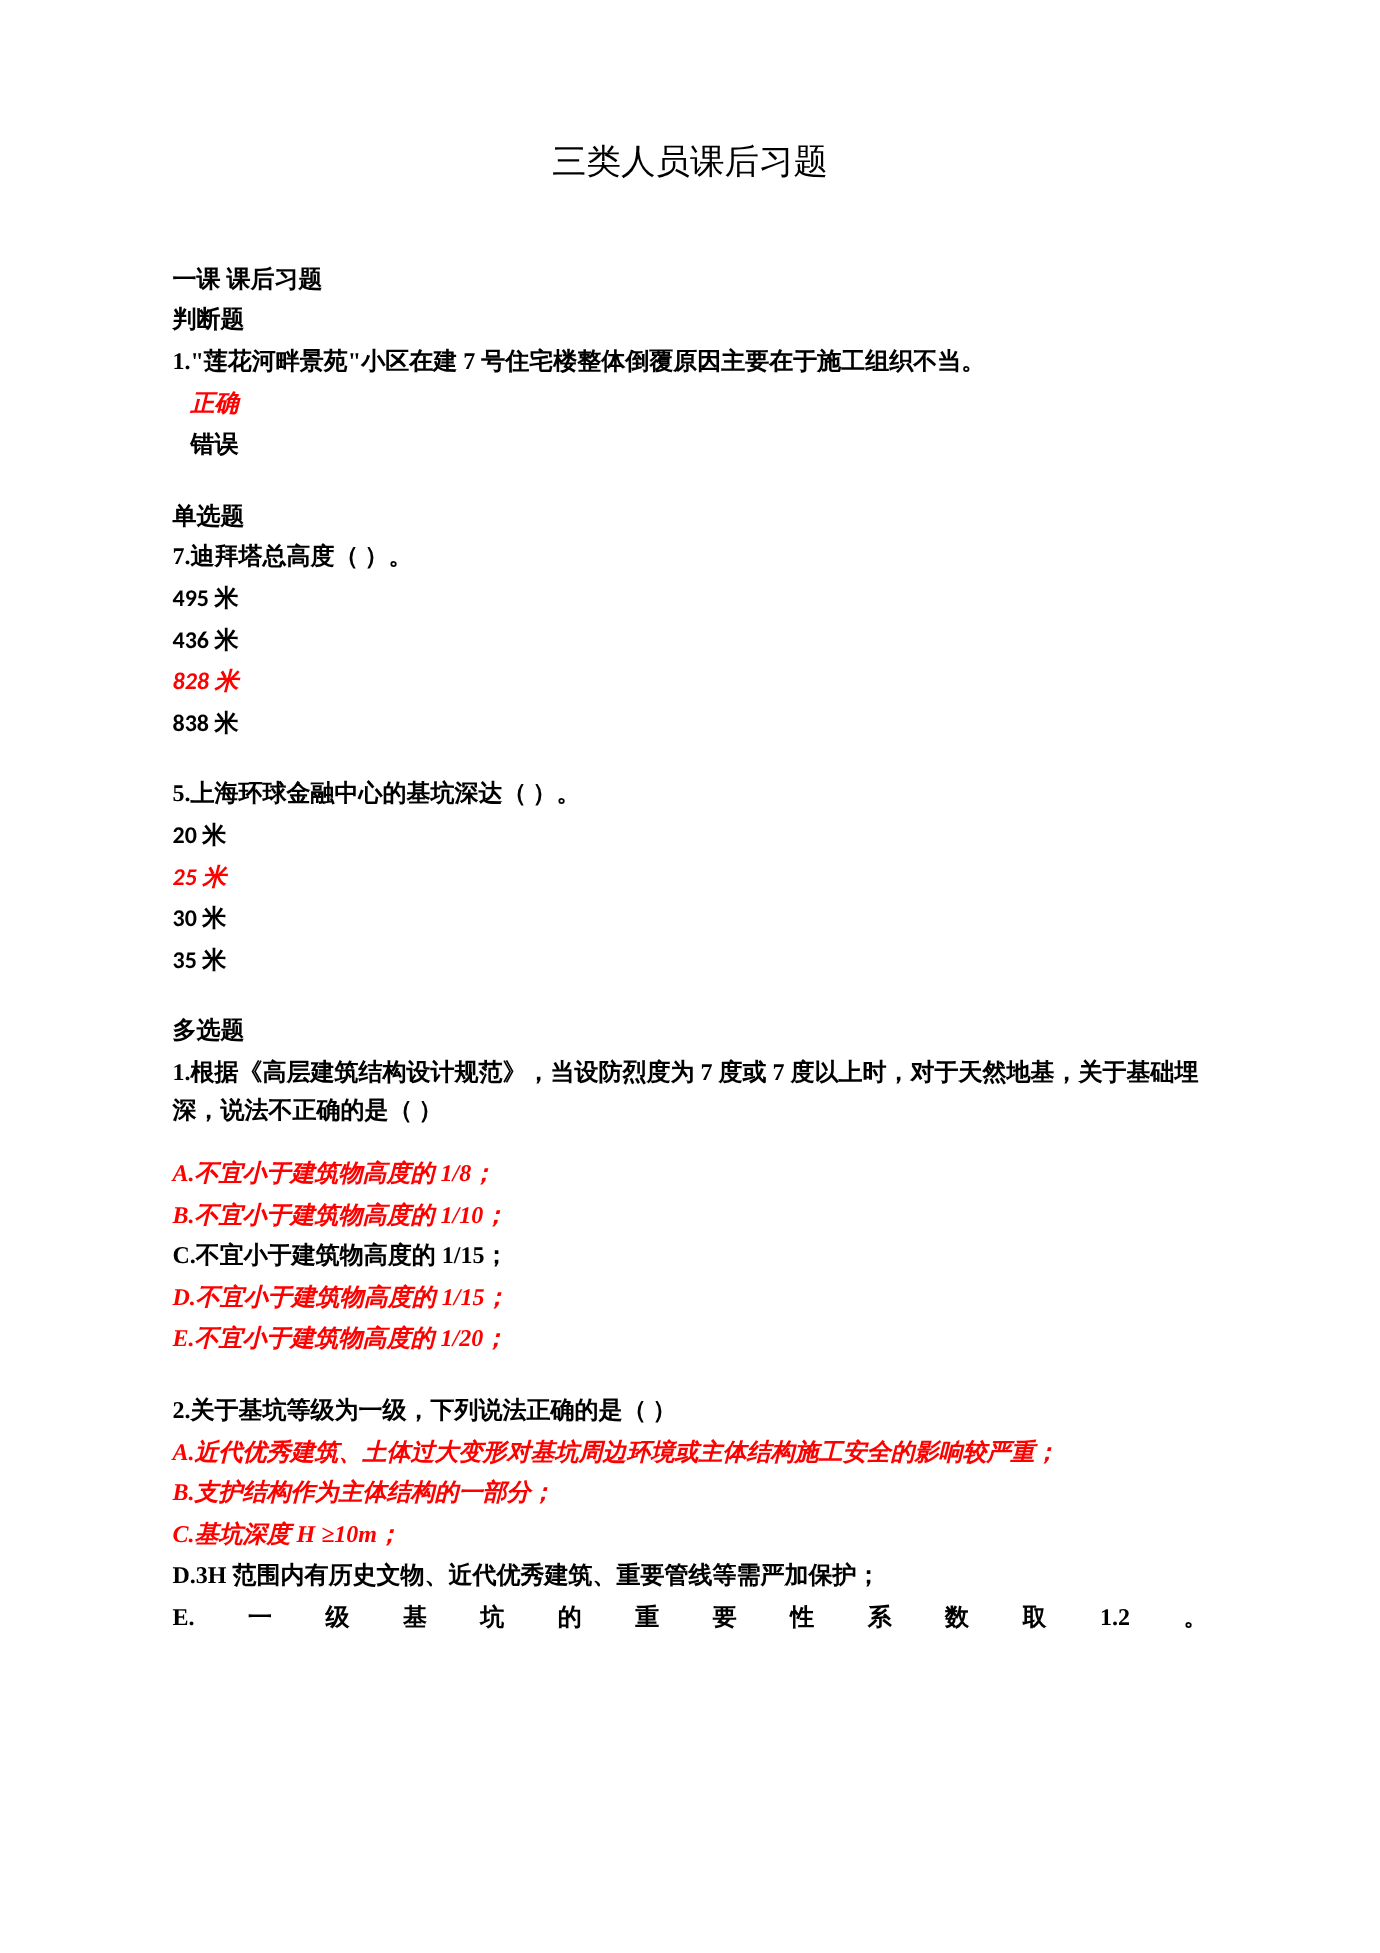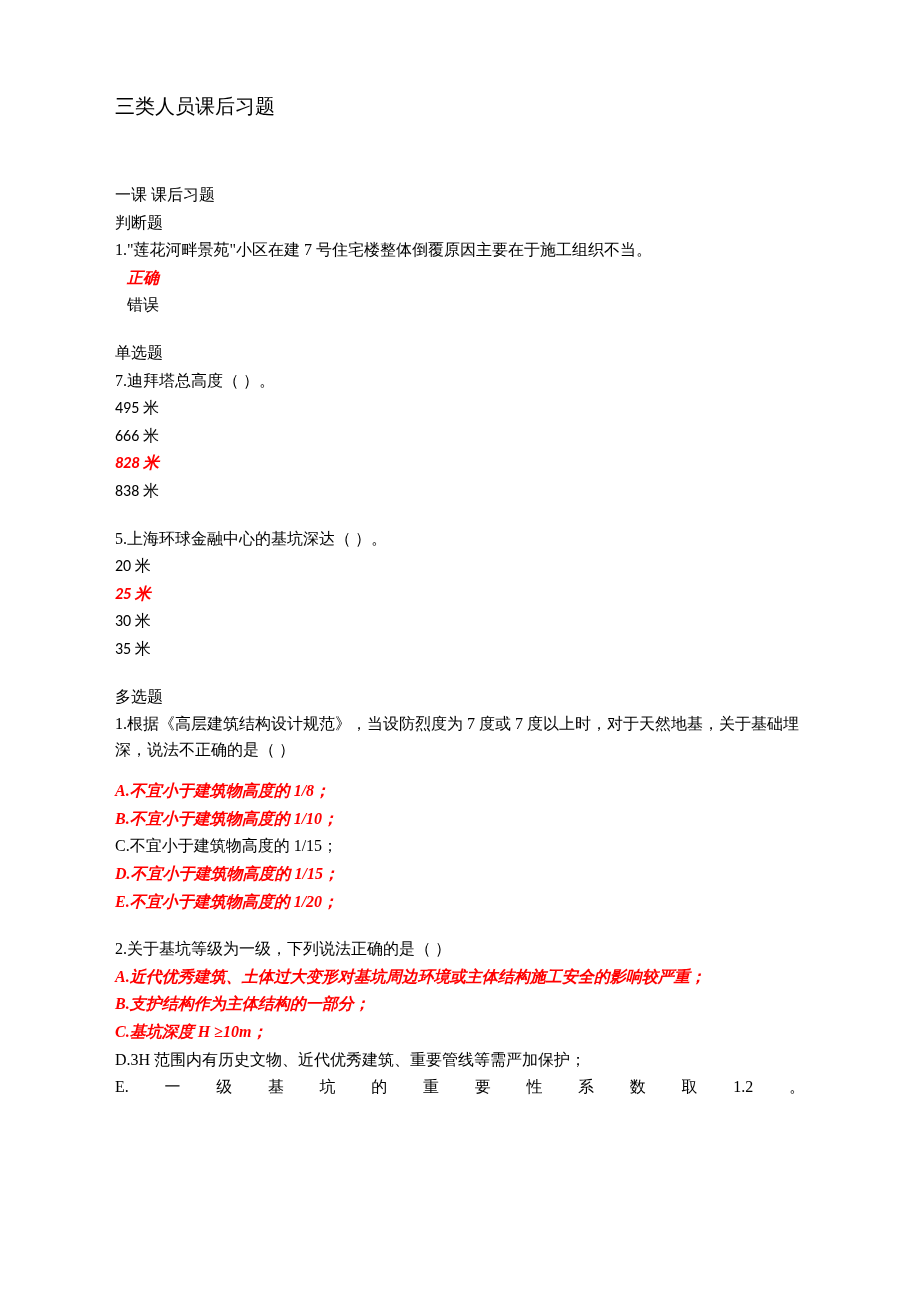--- a/index.html
+++ b/index.html
@@ -1,32 +1,34 @@
 <!DOCTYPE html>
 <html><head>
   <meta charset="utf-8">
   <style>
     * {
       margin: 0;
       padding: 0;
       box-sizing: border-box;
+      font-weight: bold;
     }
     body {
       font-family: "SimSun", "宋体", serif;
       background: #ffffff;
       width: 920px;
       padding: 90px 115px 40px 115px;
       font-size: 16px;
       line-height: 1.6;
       color: #000000;
     }
     .title {
-      font-size: 20px;
+      text-align: center;
+      font-size: 23px;
       font-weight: normal;
-      margin-bottom: 60px;
+      margin-bottom: 47px;
       font-family: "SimSun", "宋体", serif;
     }
     .section-label {
       margin-bottom: 2px;
     }
     .question-text {
       margin-bottom: 2px;
     }
     .option {
       margin-bottom: 2px;
@@ -70,21 +72,21 @@
 <div class="section-label">判断题</div>
 <div class="question-text">1."莲花河畔景苑"小区在建 7 号住宅楼整体倒覆原因主要在于施工组织不当。</div>
 <div class="option option-indent answer">正确</div>
 <div class="option option-indent">错误</div>
 
 <div class="spacer"></div>
 
 <div class="section-label">单选题</div>
 <div class="question-text">7.迪拜塔总高度（ ）。</div>
 <div class="option calibri">495 米</div>
-<div class="option calibri">666 米</div>
+<div class="option calibri">436 米</div>
 <div class="option answer calibri">828 米</div>
 <div class="option calibri">838 米</div>
 
 <div class="spacer"></div>
 
 <div class="question-text">5.上海环球金融中心的基坑深达（ ）。</div>
 <div class="option calibri">20 米</div>
 <div class="option answer calibri">25 米</div>
 <div class="option calibri">30 米</div>
 <div class="option calibri">35 米</div>

